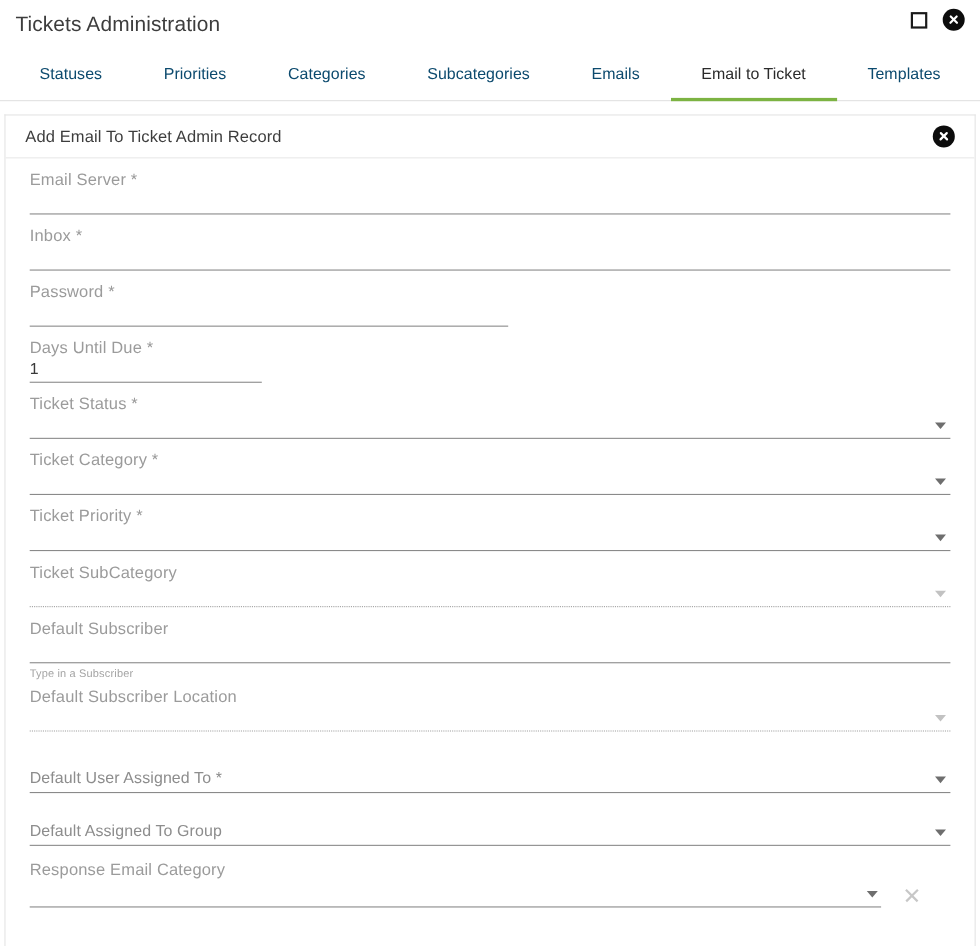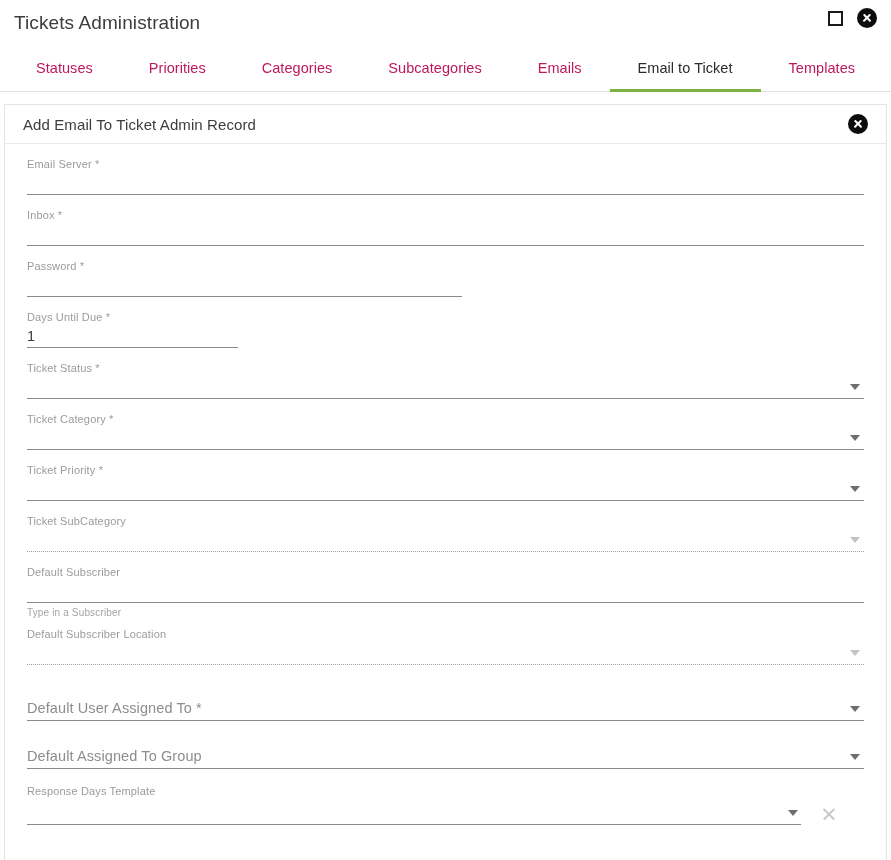--- a/index.html
+++ b/index.html
@@ -79,21 +79,21 @@
     align-items: stretch;
     padding-left: 8px;
     border-bottom: 1px solid #e2e2e2;
   }
   .tab {
     display: flex;
     align-items: center;
     justify-content: center;
     padding: 0 28px;
     font-size: 14.5px;
-    color: #be185d;
+    color: #0c4a6e;
     cursor: pointer;
     position: relative;
     white-space: nowrap;
     letter-spacing: 0.05px;
   }
   .tab.active { color: #2b2b2b; }
   .tab.active::after {
     content: "";
     position: absolute;
     left: 0;
@@ -144,21 +144,21 @@
 
   
   .field {
     position: relative;
     margin: 0 22px;
     padding-top: 14px;
     height: 37px;
     box-sizing: content-box;
   }
   .flabel {
-    font-size: 11px;
+    font-size: 15px;
     color: #9b9b9b;
     line-height: 12px;
     letter-spacing: 0.15px;
     display: block;
     margin-bottom: 17px;
   }
   .fline {
     position: absolute;
     left: 0;
     bottom: 0;
@@ -359,21 +359,21 @@
 
     <div class="spacer-sm"></div>
 
     <div class="field" style="padding-top:10px;height:26px;">
       <span class="fplaceholder-lg">Default Assigned To Group</span>
       <span class="caret"></span>
       <span class="fline"></span>
     </div>
 
     <div class="field" style="padding-top:16px;height:40px;">
-      <span class="flabel">Response Days Template</span>
+      <span class="flabel">Response Email Category</span>
       <span class="fvalue"></span>
       <span class="caret inset"></span>
       <span class="clear-x"></span>
       <span class="fline" style="width:92.5%;"></span>
     </div>
 
   </div>
 </div>
 
 </body></html>

